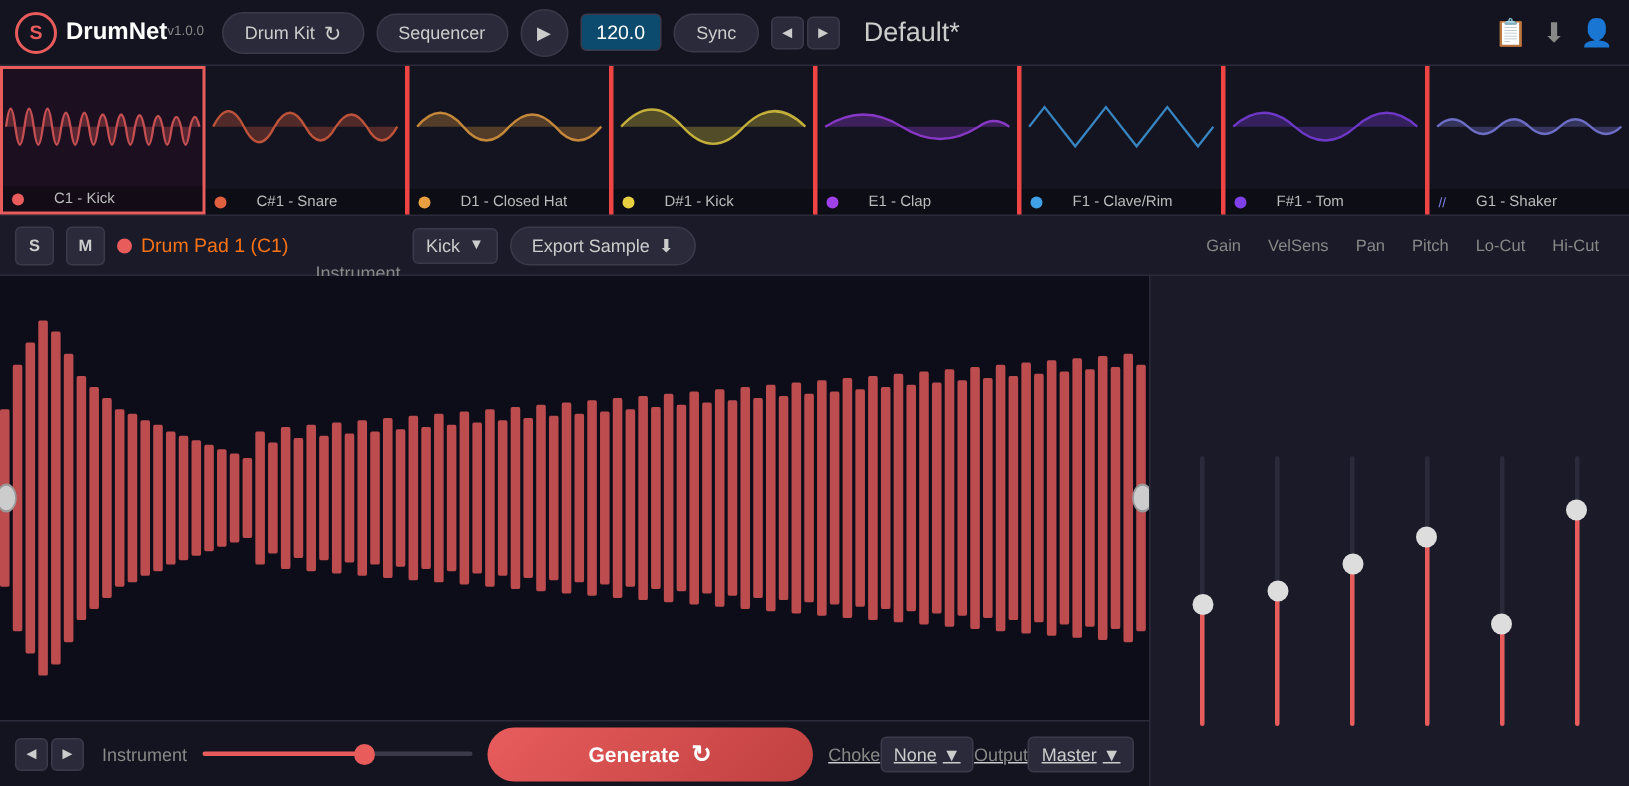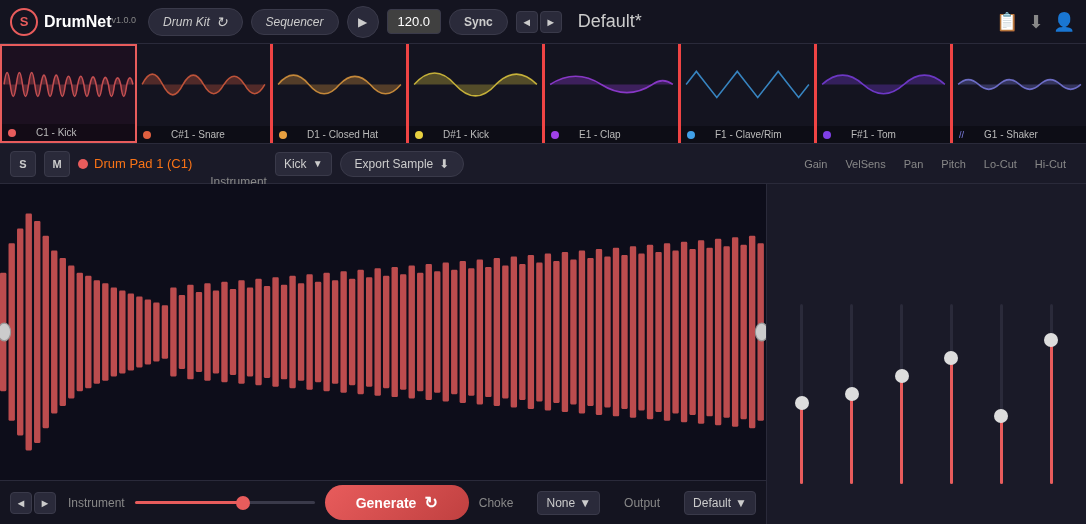--- a/index.html
+++ b/index.html
@@ -61,53 +61,51 @@
     .btn-pill {
       background: #2a2a3a;
       border: 1px solid #3a3a4a;
       border-radius: 20px;
       color: #ccc;
       padding: 5px 14px;
       font-size: 12px;
       display: flex;
       align-items: center;
       gap: 6px;
-      font-style: italic;
     }
     .play-btn {
       width: 32px;
       height: 32px;
       border-radius: 50%;
       background: #2a2a3a;
       border: 1px solid #3a3a4a;
       display: flex;
       align-items: center;
       justify-content: center;
       cursor: pointer;
       color: #ccc;
     }
     .bpm-display {
-      background: #404040;
+      background: #0c4a6e;
       border: 1px solid #3a3a4a;
       border-radius: 4px;
       padding: 4px 10px;
       font-size: 13px;
       color: #fff;
       min-width: 50px;
       text-align: center;
     }
     .sync-btn {
       background: #2a2a3a;
       border: 1px solid #3a3a4a;
       border-radius: 20px;
       padding: 5px 14px;
       font-size: 12px;
       color: #ccc;
       cursor: pointer;
-      font-weight: bold;
     }
     .nav-arrows {
       display: flex;
       gap: 2px;
     }
     .nav-arrow {
       background: #2a2a3a;
       border: 1px solid #3a3a4a;
       border-radius: 4px;
       width: 22px;
@@ -331,22 +329,23 @@
       padding: 8px 20px;
       cursor: pointer;
       display: flex;
       align-items: center;
       justify-content: center;
       gap: 8px;
     }
     .choke-section {
       display: flex;
       align-items: center;
-      gap: 24px;
+      gap: 0;
       margin-left: auto;
+      text-decoration: underline;
     }
     .choke-label {
       font-size: 12px;
       color: #888;
     }
     .select-box {
       background: #2a2a3a;
       border: 1px solid #3a3a4a;
       border-radius: 4px;
       color: #ccc;
@@ -706,21 +705,21 @@
           <span style="font-size:16px;">↻</span>
         </button>
         <div class="choke-section">
           <span class="choke-label">Choke</span>
           <div class="select-box">
             <span>None</span>
             <span>▼</span>
           </div>
           <span class="choke-label">Output</span>
           <div class="select-box">
-            <span>Default</span>
+            <span>Master</span>
             <span>▼</span>
           </div>
         </div>
       </div>
     </div>
 
     <div class="sliders-panel">
       <div class="sliders-container">
 
         <div class="slider-vertical">

